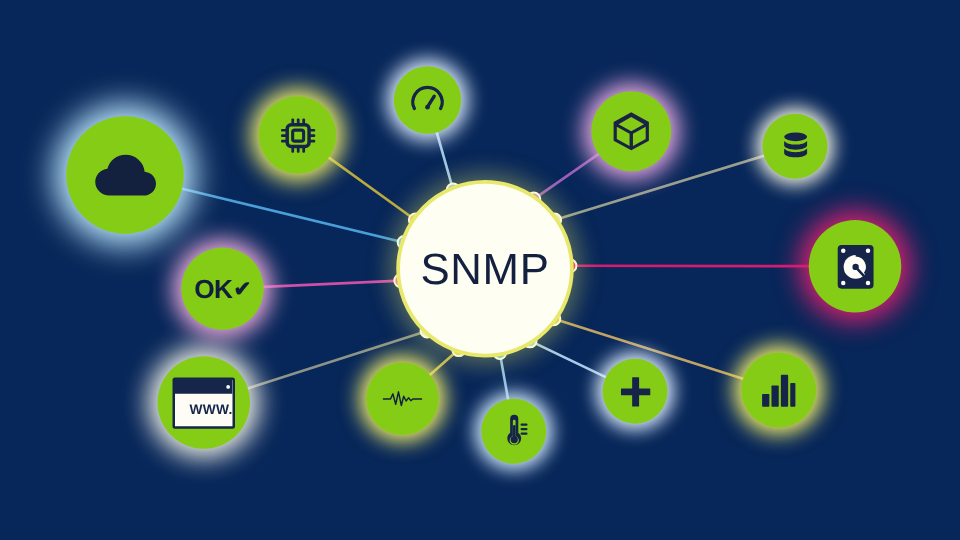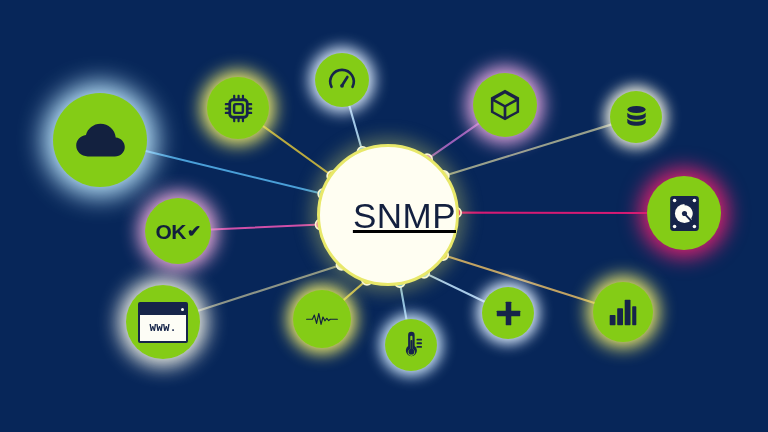--- a/index.html
+++ b/index.html
@@ -33,23 +33,22 @@
   }
   .node svg { display: block; }
   .hub {
     position: absolute;
     transform: translate(-50%, -50%);
     border-radius: 50%;
     background: #fffef2;
     border: 3px solid #e8e86a;
     display: flex;
     align-items: center;
-    justify-content: flex-end;
+    justify-content: center;
     box-shadow: 0 0 18px 6px rgba(232,232,106,0.35);
-    text-decoration: underline;
   }
   .hub-label {
     color: #13203f;
     font-size: 35px;
     font-weight: 400;
     letter-spacing: 0.5px;
     line-height: 1;
     user-select: none;
   }
   .ok-text {
@@ -206,21 +205,21 @@
           <svg width="32" height="19.84" viewBox="0 0 40 16">
             <polyline points="0.8,8.4 8,8.4 10.4,3.2 13.2,13.6 16,1.2 18.8,14.8 21.2,5.6 23.6,10.4 26,7.2 28.4,10 30.4,8.4 39.2,8.4" fill="none" stroke="#12203e" stroke-width="1.45" stroke-linejoin="round" stroke-linecap="round"></polyline>
           </svg>
         </span>
       </div>
       <div class="node" style="left: 163px; top: 322px; width: 74px; height: 74px; box-shadow: rgb(242, 242, 230) 0px 0px 20.4px 7.4px;">
         <div style="width:46px;height:37px;border:2.2px solid #16254a;border-radius:2px;background:#fdfdf6;display:flex;flex-direction:column;overflow:hidden;">
           <div style="height:11px;background:#16254a;display:flex;align-items:center;justify-content:flex-end;padding-right:2px;">
             <span style="width:3px;height:3px;border-radius:50%;background:#fdfdf6;display:block;"></span>
           </div>
-          <div style="flex:1;display:flex;align-items:center;justify-content:center;font-family:Liberation Mono, monospace;">
+          <div style="flex:1;display:flex;align-items:center;justify-content:flex-end;">
             <span class="www-text" style="color: rgb(22, 37, 74);">WWW.</span>
           </div>
         </div>
       </div>
       <div class="node" style="left: 178px; top: 231px; width: 66px; height: 66px; box-shadow: rgb(232, 168, 216) 0px 0px 18.2px 6.6px;">
         <span class="ok-text" style="color: rgb(18, 31, 60);">
           <span>OK</span>
           <span class="ok-check">✔</span>
         </span>
       </div>

